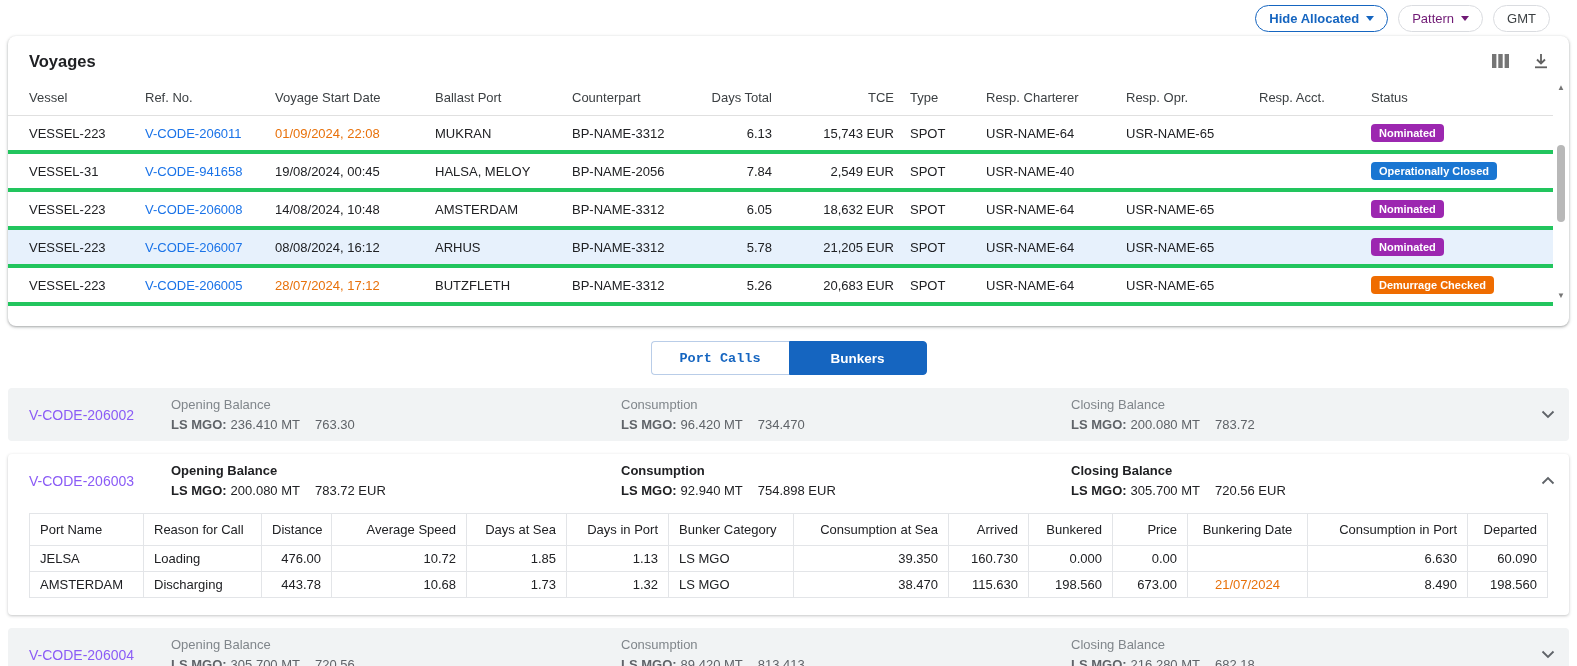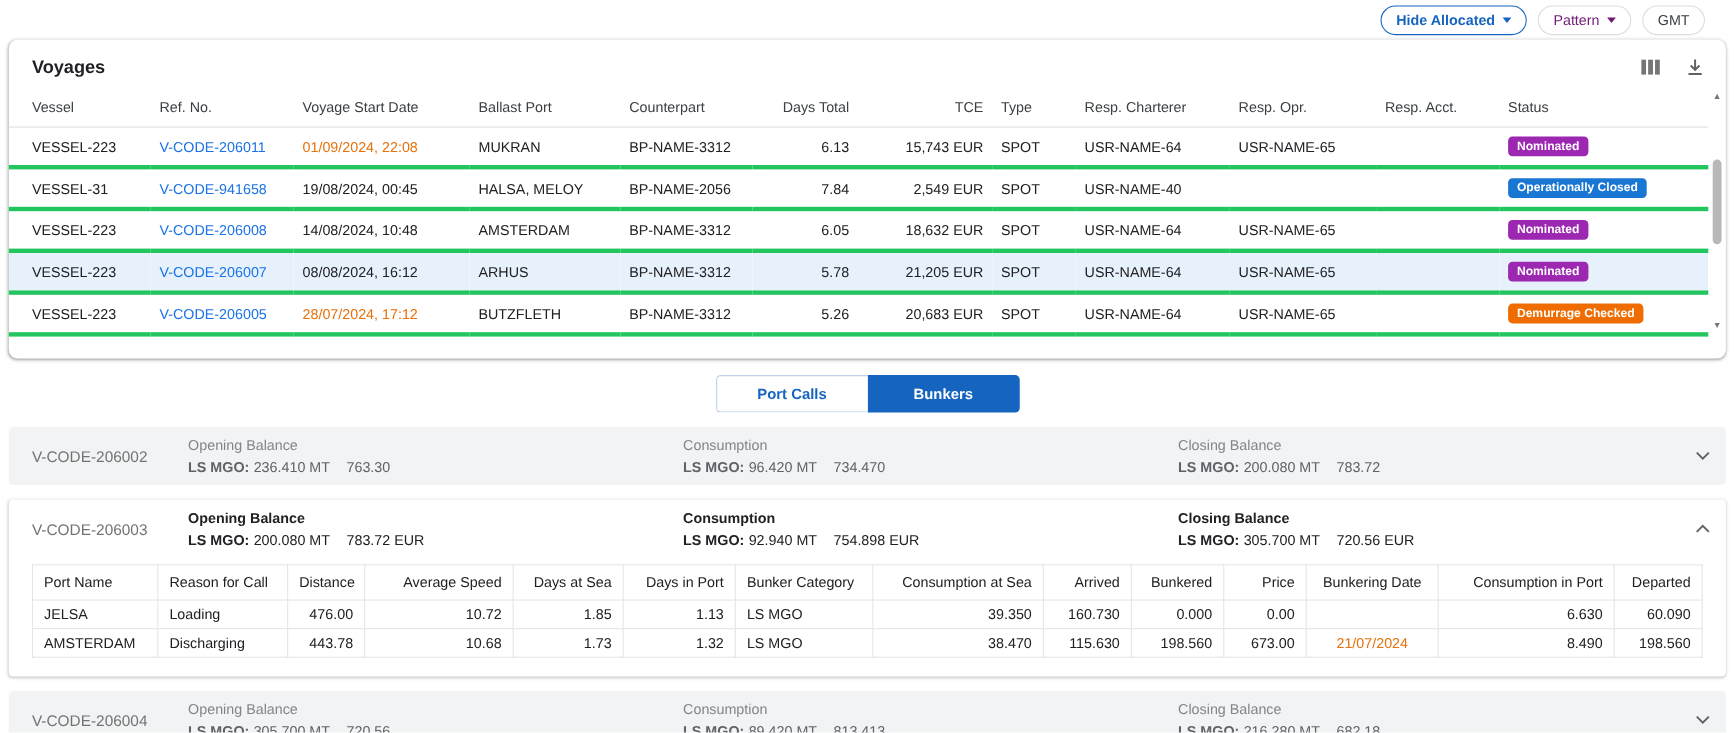--- a/index.html
+++ b/index.html
@@ -45,30 +45,30 @@
   .scrollbar { position:absolute; top:0; right:1px; bottom:3px; width:14px; display:flex;
                flex-direction:column; align-items:center; cursor:default; }
   .sb-arrow { font-size:8px; color:#757575; height:15px; line-height:15px; cursor:pointer; }
   .sb-track { flex:1; width:100%; position:relative; }
   .sb-thumb { position:absolute; top:26%; left:3px; width:8px; height:40%; background:#b8b8b8; border-radius:4px; cursor:grab; }
 
   
   .tabs { display:flex; justify-content:center; margin-top:15px; }
   .tab { min-width:138px; height:34px; border:1px solid #b9cde8; background:#fff; color:#1565c0;
          font-size:13.5px; font-weight:700; cursor:pointer; }
-  .tab:first-child { border-radius:4px 0 0 4px; border-right:none; }
+  .tab:first-child { border-radius:4px 0 0 4px; border-right:none;font-family:Liberation Mono, monospace; }
   .tab.active { background:#1565c0; border-color:#1565c0; color:#fff; border-radius:0 4px 4px 0; }
 
   
   .acc { margin:13px 8px 0; border-radius:4px; }
   .acc.collapsed { background:#f1f3f4; }
   .acc.expanded { background:#fff; box-shadow:0 1px 3px rgba(60,64,67,.30); }
   .acc-head { display:grid; grid-template-columns:142px 1fr 1fr 1fr 34px; align-items:center;
               min-height:53px; padding:9px 14px 9px 21px; cursor:pointer; }
-  .acc-code { font-size:14px; color:#737373; }
+  .acc-code { font-size:14px; color:#8b5cf6; }
   .bal-label { font-size:13px; color:#80868b; margin-bottom:5px; }
   .bal-line { font-size:13px; color:#5f6368; }
   .bal-line .fuel { font-weight:700; }
   .bal-line .qty { margin-left:4px; }
   .bal-line .val { margin-left:15px; }
   .acc.expanded .bal-label { color:#202124; font-weight:700; }
   .acc.expanded .bal-line { color:#202124; }
   .acc-chevron { justify-self:end; line-height:0; }
   .acc-chevron.up svg { transform:rotate(180deg); }
 

